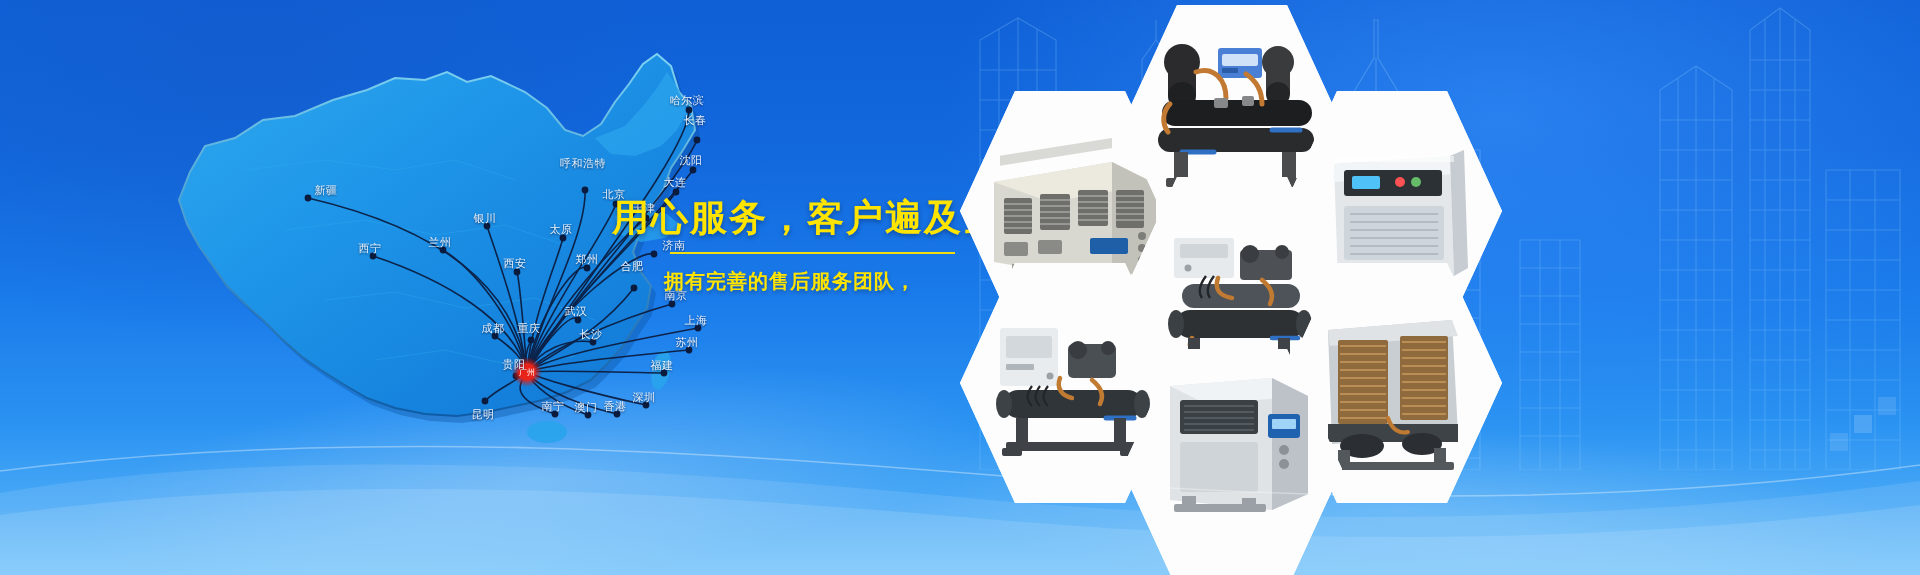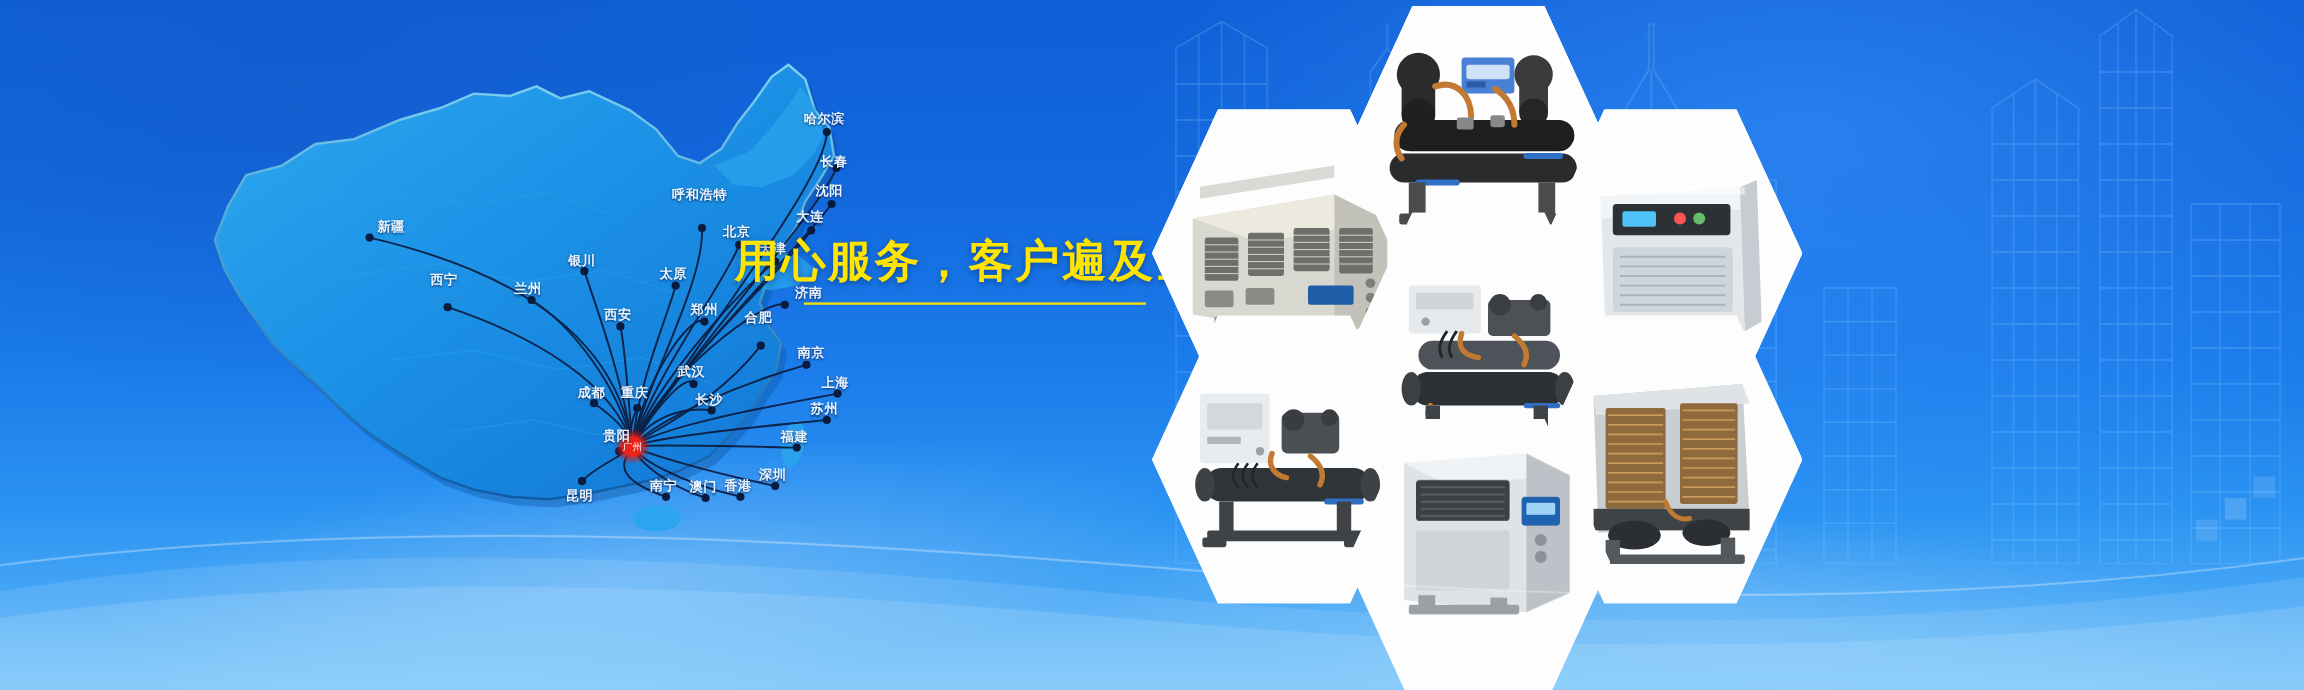--- a/index.html
+++ b/index.html
@@ -27,21 +27,21 @@
   .wave{position:absolute;left:0;bottom:0;width:1920px;height:200px;pointer-events:none;}
 
   
   .skyline{position:absolute;top:0;right:0;width:960px;height:470px;opacity:.5;pointer-events:none;}
 
   
   .map-wrap{position:absolute;left:95px;top:20px;width:620px;height:450px;}
   .map-svg{position:absolute;left:0;top:0;width:620px;height:450px;}
   .city{position:absolute;color:#eaf4ff;font-size:11px;line-height:11px;
         letter-spacing:.5px;white-space:nowrap;
-        text-shadow:0 1px 2px rgba(0,20,60,.75);transform:translate(-50%,-50%);font-weight:bold;}
+        text-shadow:0 1px 2px rgba(0,20,60,.75);transform:translate(-50%,-50%);}
 
   
   .copy{position:absolute;left:612px;top:196px;width:400px;}
   .headline{
     color:#ffe400;font-size:37px;line-height:44px;font-weight:700;
     letter-spacing:2px;white-space:nowrap;
     text-shadow:0 2px 5px rgba(0,25,70,.45);
   }
   .rule{margin:12px 0 12px 58px;width:285px;height:2px;background:#ffe400;opacity:.95;}
   .subline{
@@ -241,31 +241,31 @@
       </g>
 
       <g>
         <circle cx="432" cy="352" r="15" fill="url(#hubGlow)"></circle>
         <circle cx="432" cy="352" r="8.5" fill="#e8241a"></circle>
         <text x="432" y="355" text-anchor="middle" font-size="8" fill="#ffffff" font-family="Liberation Sans, sans-serif">广州</text>
       </g>
     </svg>
 
     <div class="city" style="left:592px;top:80px">哈尔滨</div>
-    <div class="city" style="left:600px;top:116px">长春</div>
+    <div class="city" style="left:600px;top:100px">长春</div>
     <div class="city" style="left:596px;top:140px">沈阳</div>
     <div class="city" style="left:580px;top:162px">大连</div>
     <div class="city" style="left:488px;top:143px">呼和浩特</div>
     <div class="city" style="left:519px;top:174px">北京</div>
     <div class="city" style="left:549px;top:188px">天津</div>
     <div class="city" style="left:231px;top:170px">新疆</div>
     <div class="city" style="left:390px;top:198px">银川</div>
     <div class="city" style="left:466px;top:209px">太原</div>
     <div class="city" style="left:345px;top:222px">兰州</div>
-    <div class="city" style="left:275px;top:214px">西宁</div>
+    <div class="city" style="left:275px;top:228px">西宁</div>
     <div class="city" style="left:420px;top:243px">西安</div>
     <div class="city" style="left:492px;top:239px">郑州</div>
     <div class="city" style="left:579px;top:225px">济南</div>
     <div class="city" style="left:537px;top:246px">合肥</div>
     <div class="city" style="left:581px;top:275px">南京</div>
     <div class="city" style="left:481px;top:291px">武汉</div>
     <div class="city" style="left:601px;top:300px">上海</div>
     <div class="city" style="left:398px;top:308px">成都</div>
     <div class="city" style="left:434px;top:308px">重庆</div>
     <div class="city" style="left:496px;top:314px">长沙</div>
@@ -275,20 +275,21 @@
     <div class="city" style="left:388px;top:394px">昆明</div>
     <div class="city" style="left:458px;top:386px">南宁</div>
     <div class="city" style="left:491px;top:387px">澳门</div>
     <div class="city" style="left:520px;top:386px">香港</div>
     <div class="city" style="left:549px;top:377px">深圳</div>
   </div>
 
   <div class="copy">
     <div class="headline">用心服务，客户遍及全国</div>
     <div class="rule"></div>
+    <div class="subline">拥有完善的售后服务团队，</div>
   </div>
 
   <div class="hexes">
 
     <div class="hex" style="left:0px;top:86px;width:220px;height:250px;">
       <svg viewBox="0 0 220 250">
         <rect width="220" height="250" fill="#fdfdfd"></rect>
         <g>
           <path d="M34 96 L152 76 L196 98 L196 178 L152 196 L34 176 Z" fill="#d9d8d0"></path>
           <path d="M34 96 L152 76 L196 98 L90 116 Z" fill="#eceadf"></path>

